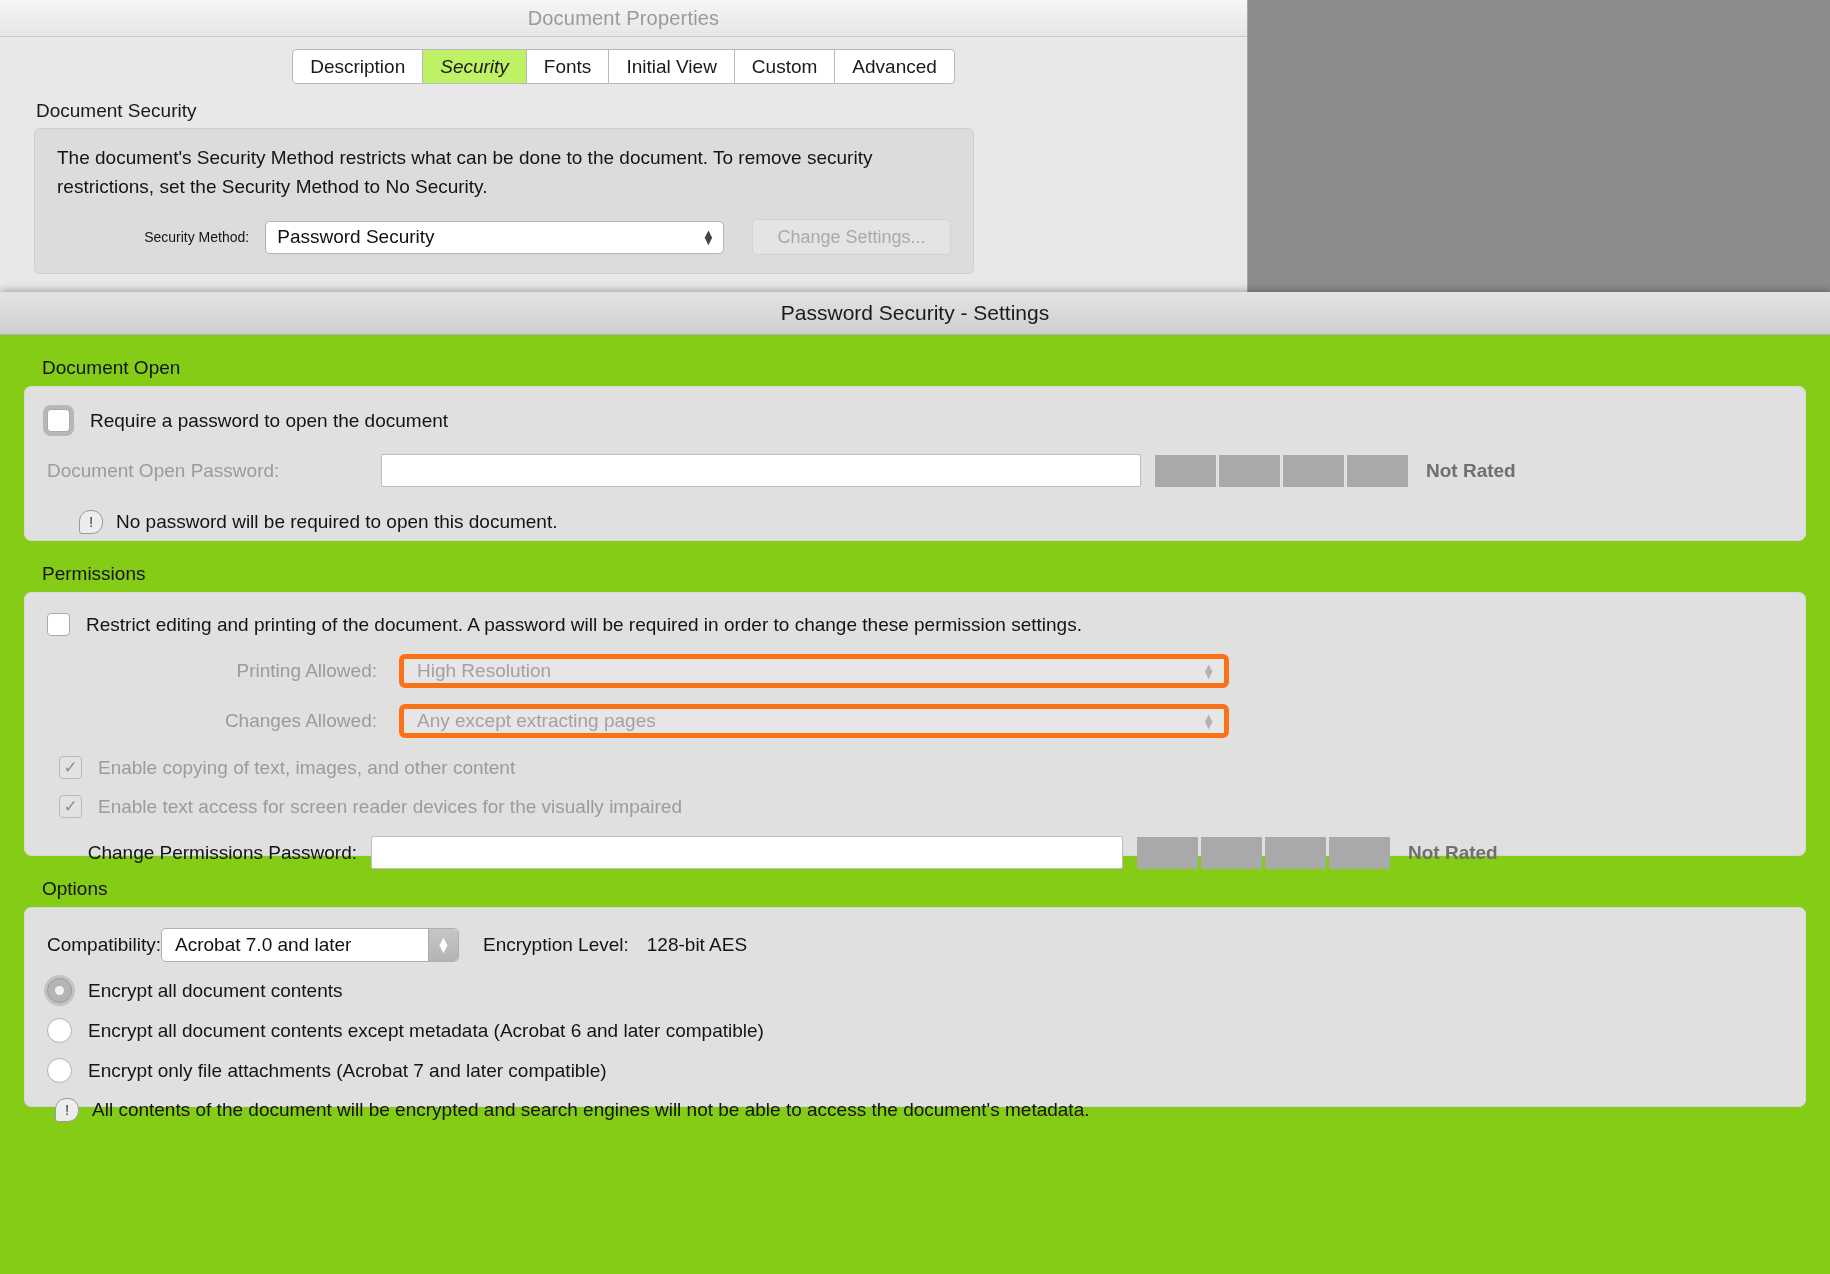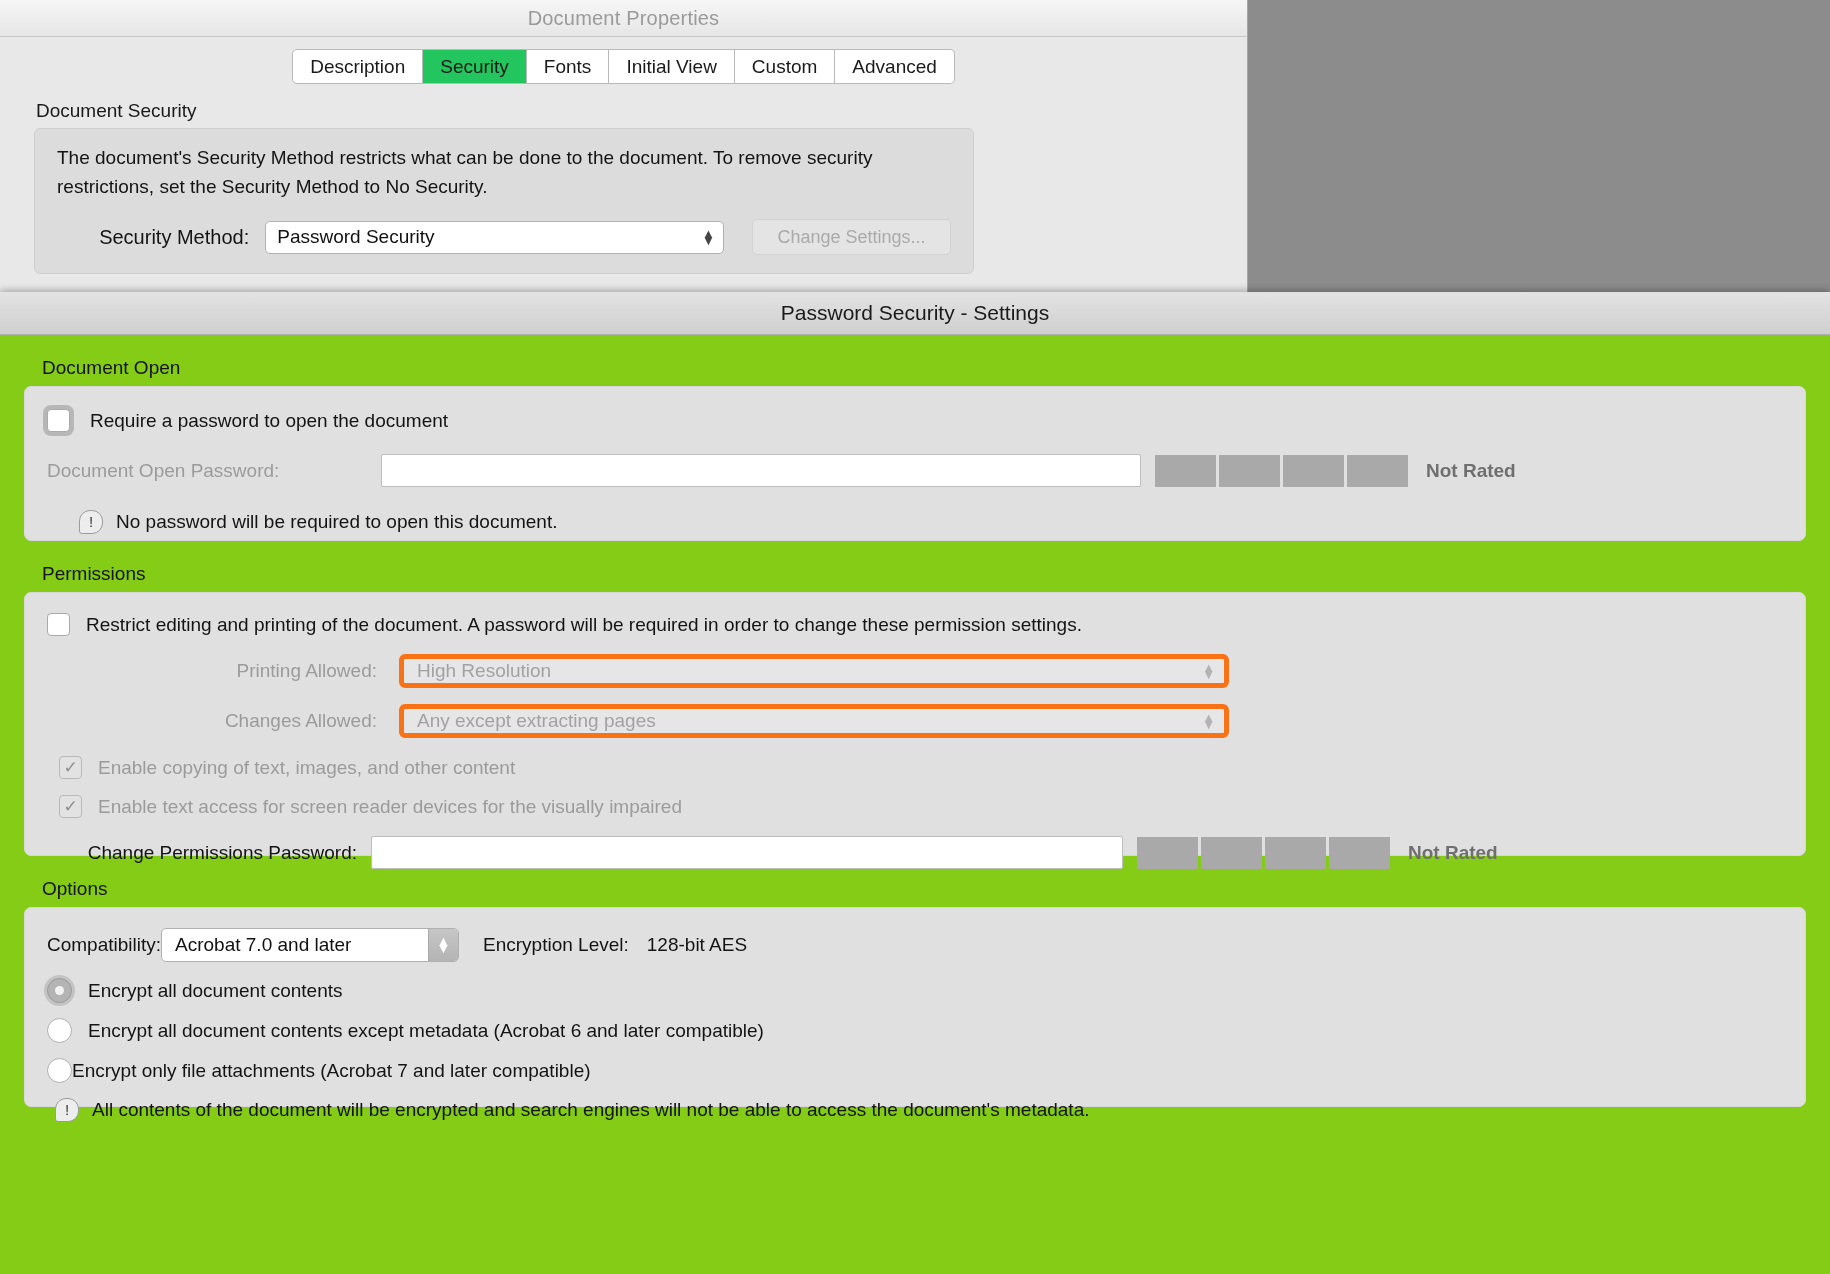--- a/index.html
+++ b/index.html
@@ -37,33 +37,33 @@
     background:#ffffff;
     border:1px solid #b9b9b9;
     border-left-width:0;
     box-sizing:border-box;
     height:35px;
     line-height:19px;
     white-space:nowrap;
   }
   .tab:first-child{border-left-width:1px;border-radius:5px 0 0 5px;}
   .tab:last-child{border-radius:0 5px 5px 0;}
-  .tab.sel{background:#22c55e;}
+  .tab.sel{background:#bef264;font-style:italic;}
   .group-label{
     font-size:19px;color:#1a1a1a;margin:16px 0 6px 8px;
   }
   .docprops-box{
     background:#dcdcdc;border:1px solid #cfcfcf;border-radius:6px;
     padding:14px 22px 18px 22px;
     margin:0 0 0 6px;
     width:940px;box-sizing:border-box;
   }
   .dp-para{font-size:19px;color:#141414;line-height:29px;max-width:900px;}
   .dp-row{display:flex;align-items:center;margin-top:18px;}
-  .dp-rowlabel{font-size:20px;color:#141414;text-align:right;}
+  .dp-rowlabel{font-size:14px;color:#141414;text-align:right;}
   .dp-select{
     width:465px;height:33px;background:#fff;
     border:1px solid #b2b2b2;border-radius:5px;
     display:flex;align-items:center;justify-content:space-between;
     padding:0 8px 0 11px;box-sizing:border-box;
     font-size:19px;color:#111;margin-left:16px;
   }
   .dp-btn{
     width:200px;height:34px;border-radius:5px;
     background:#e4e4e4;border:1px solid #d2d2d2;
@@ -338,21 +338,21 @@
           <span class="lbl" style="margin-left:16px">Encrypt all document contents</span>
         </div>
 
         <div class="row" style="margin-top:15px">
           <span class="radio"></span>
           <span class="lbl" style="margin-left:16px">Encrypt all document contents except metadata (Acrobat 6 and later compatible)</span>
         </div>
 
         <div class="row" style="margin-top:15px">
           <span class="radio"></span>
-          <span class="lbl" style="">Encrypt only file attachments (Acrobat 7 and later compatible)</span>
+          <span class="lbl" style="margin-left:16px">Encrypt only file attachments (Acrobat 7 and later compatible)</span>
         </div>
 
         <div class="row" style="margin-top:15px;margin-left:8px">
           <span class="warn">
             <span class="bubble">!</span>
           </span>
           <span class="note">All contents of the document will be encrypted and search engines will not be able to access the document's metadata.</span>
         </div>
       </div>
 

